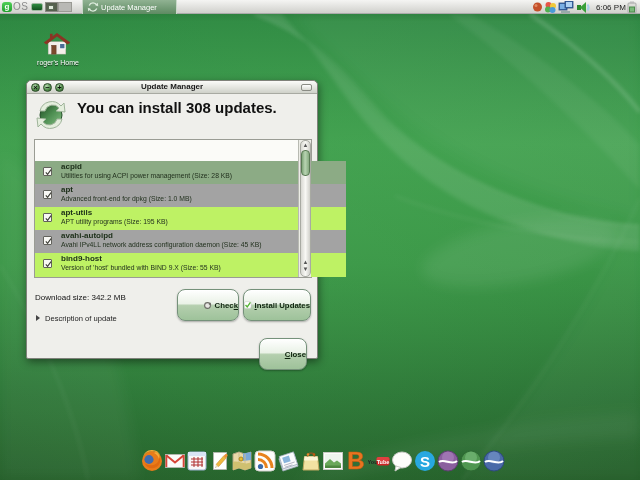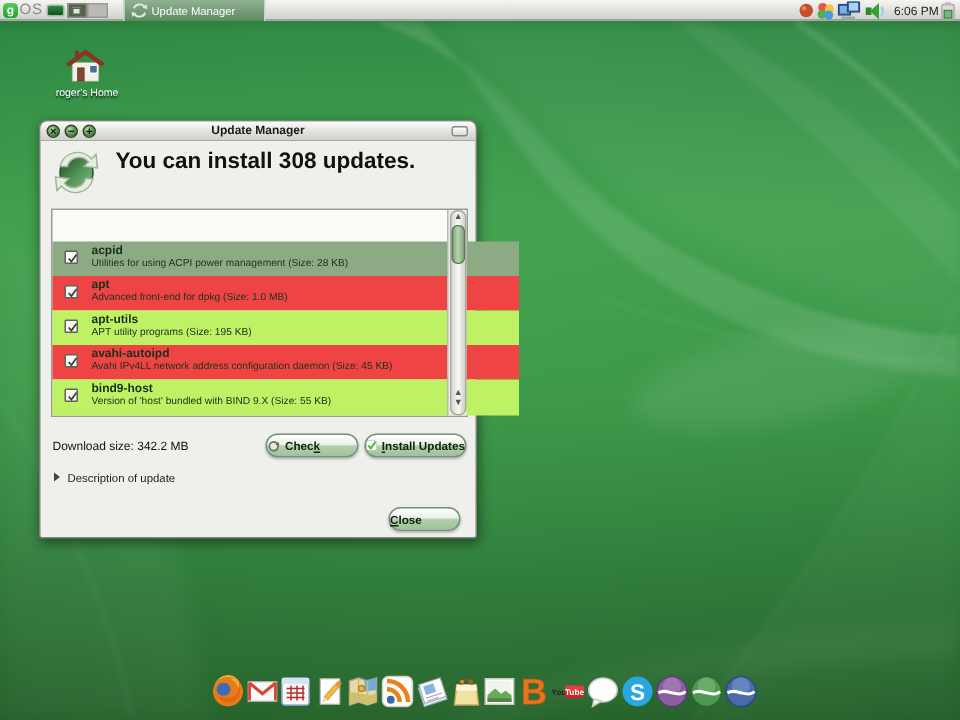--- a/index.html
+++ b/index.html
@@ -36,30 +36,30 @@
 
 #list{position:absolute;left:7px;top:58px;width:278px;height:139px;background:#fbfbf8;border:1px solid #9a9c94}
 #lhead{position:absolute;left:0;top:0;width:263px;height:20px;background:linear-gradient(#fcfcfa,#e4e4de);border-bottom:1px solid #c4c6be}
 #lhead span{position:absolute;left:20px;top:5.5px;font-size:7.5px;font-weight:bold;color:#9b9e96;letter-spacing:0.7px;text-shadow:0 1px 0 #fff}
 .row{position:absolute;left:0;width:311px;height:23px}
 .row .nm{position:absolute;left:26px;top:1px;font-size:8px;font-weight:bold;color:#1b2e18}
 .row .ds{position:absolute;left:26px;top:10.5px;font-size:6.8px;color:#23321f}
 .row .cb{position:absolute;left:8px;top:6px;width:9px;height:9px;background:#f8f8f4;border:1px solid #62625c;border-radius:1px}
 .row .cb svg{position:absolute;left:0px;top:0px}
 .rsel{background:#8cab85}
-.rw{background:#ef4444}
+.rw{background:#a3a3a3}
 .rg{background:#bef264}
 
 #sbar{position:absolute;right:0;top:0;width:13px;height:137px;background:#ececE6;border-left:1px solid #b8bab2}
 #strack{position:absolute;left:1px;top:0px;width:11px;height:137px;background:linear-gradient(90deg,#d8d8d2,#f8f8f4 50%,#d0d0ca);border:1px solid #a8aaa2;border-radius:5px}
 #sthumb{position:absolute;left:2px;top:10px;width:9px;height:26px;background:linear-gradient(90deg,#7ea478,#b8d4b2 45%,#86aa80);border:1px solid #5a7a55;border-radius:4px}
 .sarr{position:absolute;left:2px;width:9px;font-size:6px;color:#555;text-align:center;line-height:6px}
 
 #dlsize{position:absolute;left:8px;top:212px;font-size:8px;color:#111}
-.gbtn{position:absolute;height:16px;border:1px solid #75917a;border-radius:8px;background:linear-gradient(#ffffff,#eaf2e7 45%,#b4cfae 52%,#9ec29a);box-shadow:0 1px 2px rgba(0,0,0,.3), inset 0 1px 0 #fff;font-size:7.8px;font-weight:bold;color:#0f240f;display:flex;align-items:center;justify-content:flex-start;white-space:nowrap}
+.gbtn{position:absolute;height:32px;border:1px solid #75917a;border-radius:8px;background:linear-gradient(#ffffff,#eaf2e7 45%,#b4cfae 52%,#9ec29a);box-shadow:0 1px 2px rgba(0,0,0,.3), inset 0 1px 0 #fff;font-size:7.8px;font-weight:bold;color:#0f240f;display:flex;align-items:center;justify-content:flex-end;white-space:nowrap}
 .gbtn svg{margin-right:3px}
 #btncheck{left:150px;top:208px;width:62px}
 #btninst{left:216px;top:208px;width:68px}
 #btnclose{left:232px;top:257px;width:48px}
 .u{text-decoration:underline}
 #expander{position:absolute;left:9px;top:233px;font-size:7.6px;color:#222}
 #expander .tri{display:inline-block;width:0;height:0;border-left:4px solid #444;border-top:3px solid transparent;border-bottom:3px solid transparent;margin-right:5px}
 
 .dk{position:absolute;top:450px;width:22px;height:22px}
 </style></head>

